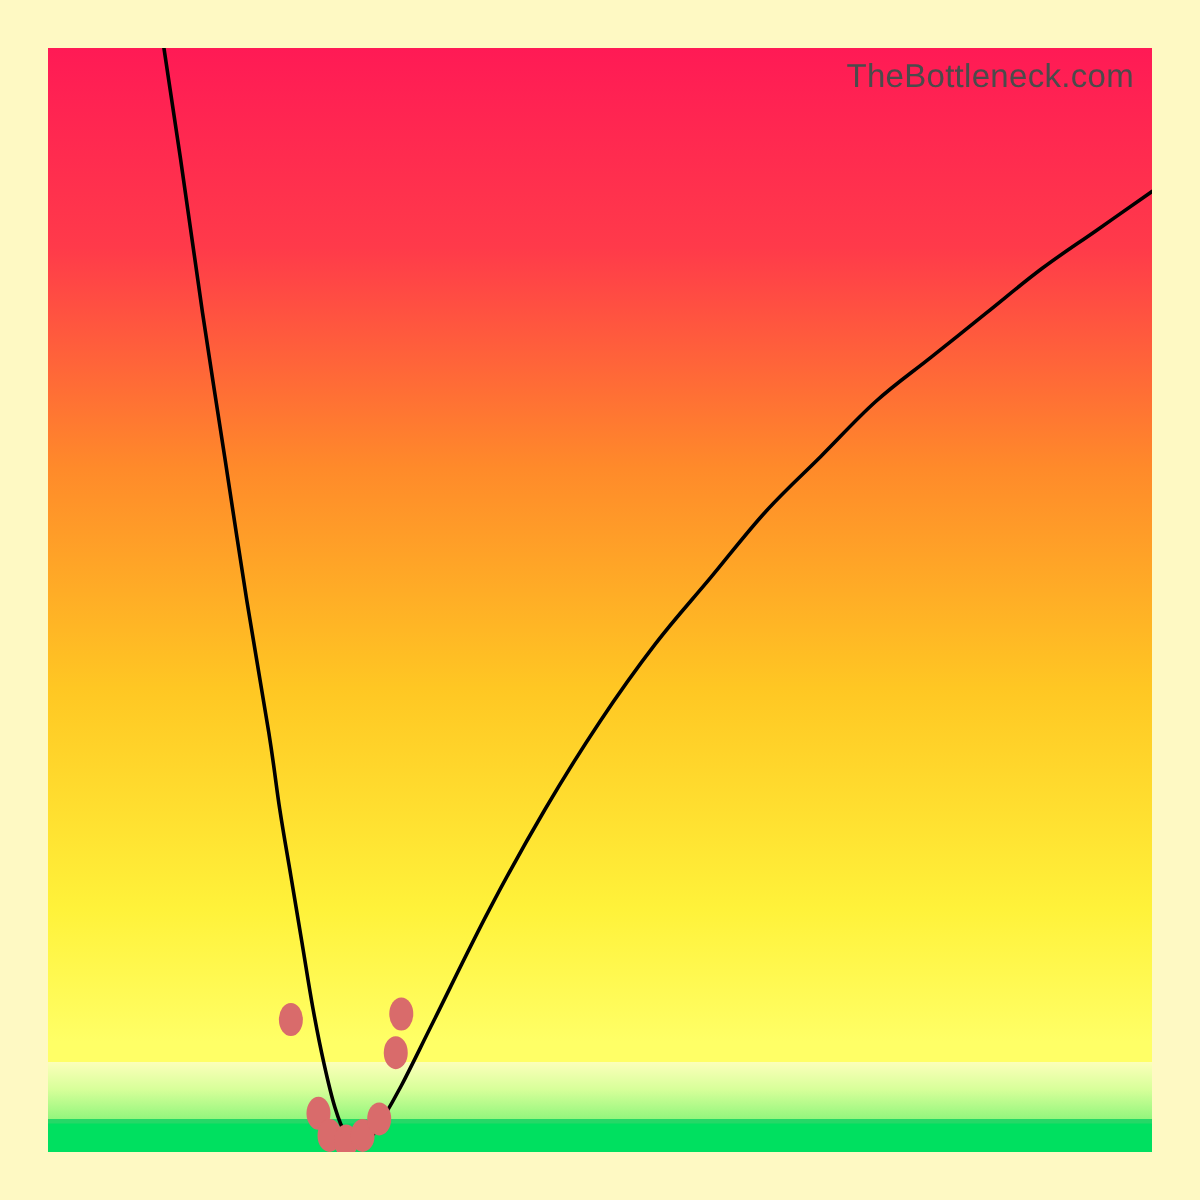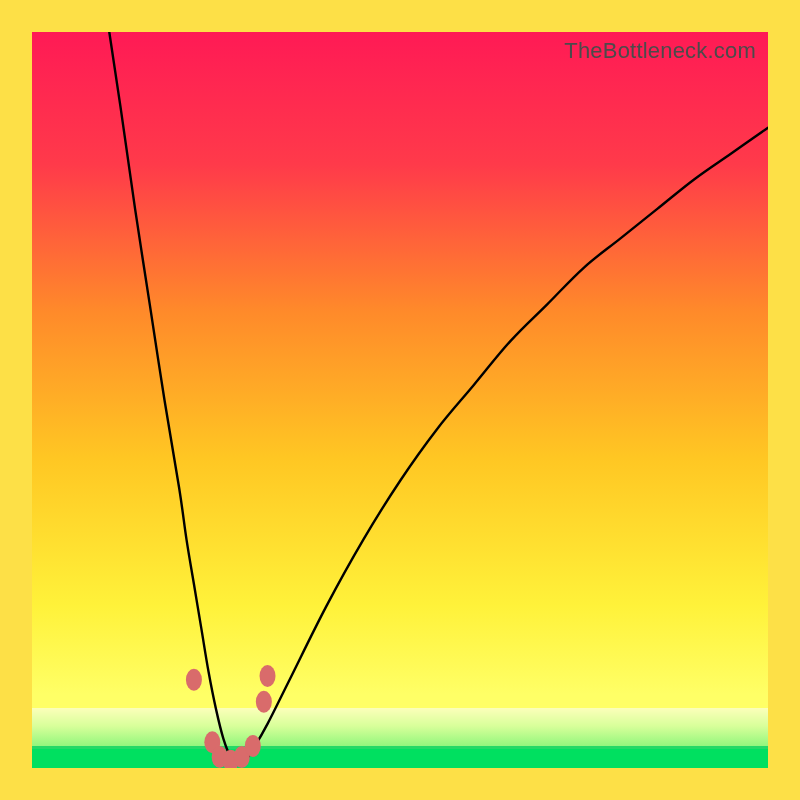--- a/index.html
+++ b/index.html
@@ -8,21 +8,21 @@
     width: 800px;
     height: 800px;
     overflow: hidden;
     background: #000;
     font-family: Arial, Helvetica, sans-serif;
   }
   .frame {
     position: absolute;
     left: 0; top: 0;
     width: 800px; height: 800px;
-    background: #fde047;
+    background: #fef9c3;
   }
   .plot {
     position: absolute;
     left: 32px;
     top: 32px;
     width: 736px;
     height: 736px;
     overflow: hidden;
   }
   .gradient {

